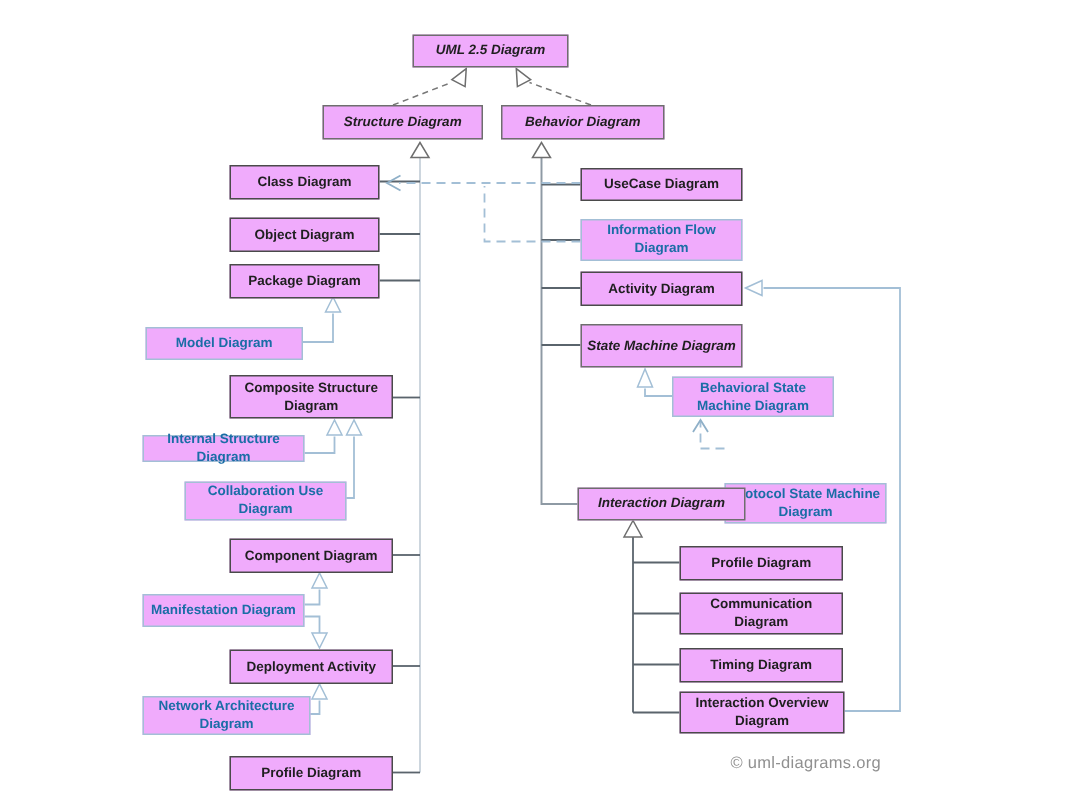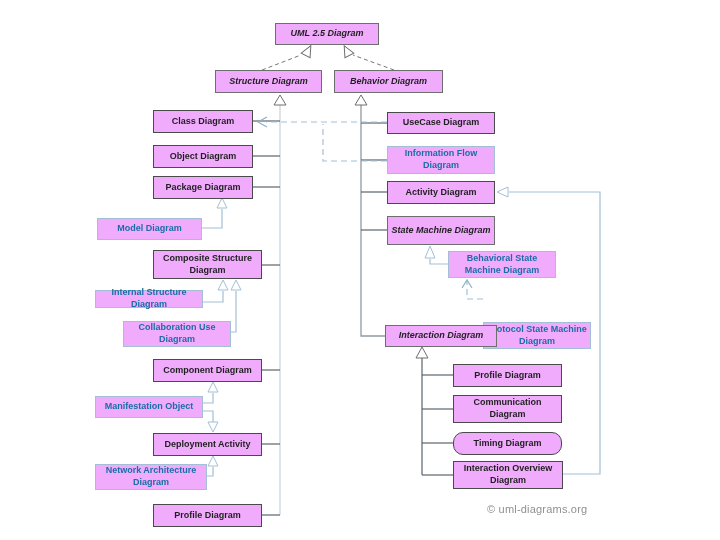--- a/index.html
+++ b/index.html
@@ -110,31 +110,31 @@
   <div class="node abstract" style="left:215px;top:70px;width:107px;height:23px;">Structure Diagram</div>
 
   <div class="node" style="left:153px;top:110px;width:100px;height:23px;">Class Diagram</div>
   <div class="node" style="left:153px;top:145px;width:100px;height:23px;">Object Diagram</div>
   <div class="node" style="left:153px;top:176px;width:100px;height:23px;">Package Diagram</div>
   <div class="node blue" style="left:97px;top:218px;width:105px;height:22px;">Model Diagram</div>
   <div class="node" style="left:153px;top:250px;width:109px;height:29px;">Composite Structure Diagram</div>
   <div class="node blue" style="left:95px;top:290px;width:108px;height:18px;">Internal Structure Diagram</div>
   <div class="node blue" style="left:95px;top:321px;width:108px;height:26px;margin-left:28px;">Collaboration Use Diagram</div>
   <div class="node" style="left:153px;top:359px;width:109px;height:23px;">Component Diagram</div>
-  <div class="node blue" style="left:95px;top:396px;width:108px;height:22px;">Manifestation Object</div>
+  <div class="node blue" style="left:95px;top:396px;width:108px;height:22px;">Manifestation Diagram</div>
   <div class="node" style="left:153px;top:433px;width:109px;height:23px;">Deployment Activity</div>
   <div class="node blue" style="left:95px;top:464px;width:112px;height:26px;">Network Architecture Diagram</div>
   <div class="node" style="left:153px;top:504px;width:109px;height:23px;">Profile Diagram</div>
 
   <div class="node" style="left:387px;top:112px;width:108px;height:22px;">UseCase Diagram</div>
   <div class="node blue" style="left:387px;top:146px;width:108px;height:28px;">Information Flow Diagram</div>
   <div class="node" style="left:387px;top:181px;width:108px;height:23px;">Activity Diagram</div>
   <div class="node abstract" style="left:387px;top:216px;width:108px;height:29px;">State Machine Diagram</div>
   <div class="node blue" style="left:448px;top:251px;width:108px;height:27px;">Behavioral State Machine Diagram</div>
   <div class="node blue" style="left:483px;top:286px;width:108px;height:27px;margin-top:36px;">Protocol State Machine Diagram</div>
   <div class="node abstract" style="left:385px;top:325px;width:112px;height:22px;">Interaction Diagram</div>
   <div class="node" style="left:453px;top:364px;width:109px;height:23px;">Profile Diagram</div>
   <div class="node" style="left:453px;top:395px;width:109px;height:28px;">Communication Diagram</div>
-  <div class="node" style="left:453px;top:432px;width:109px;height:23px;border-radius:10px;">Timing Diagram</div>
+  <div class="node" style="left:453px;top:432px;width:109px;height:23px;">Timing Diagram</div>
   <div class="node" style="left:453px;top:461px;width:110px;height:28px;">Interaction Overview Diagram</div>
 
   <div class="watermark">© uml-diagrams.org</div>
 </div>
 
 </body></html>

